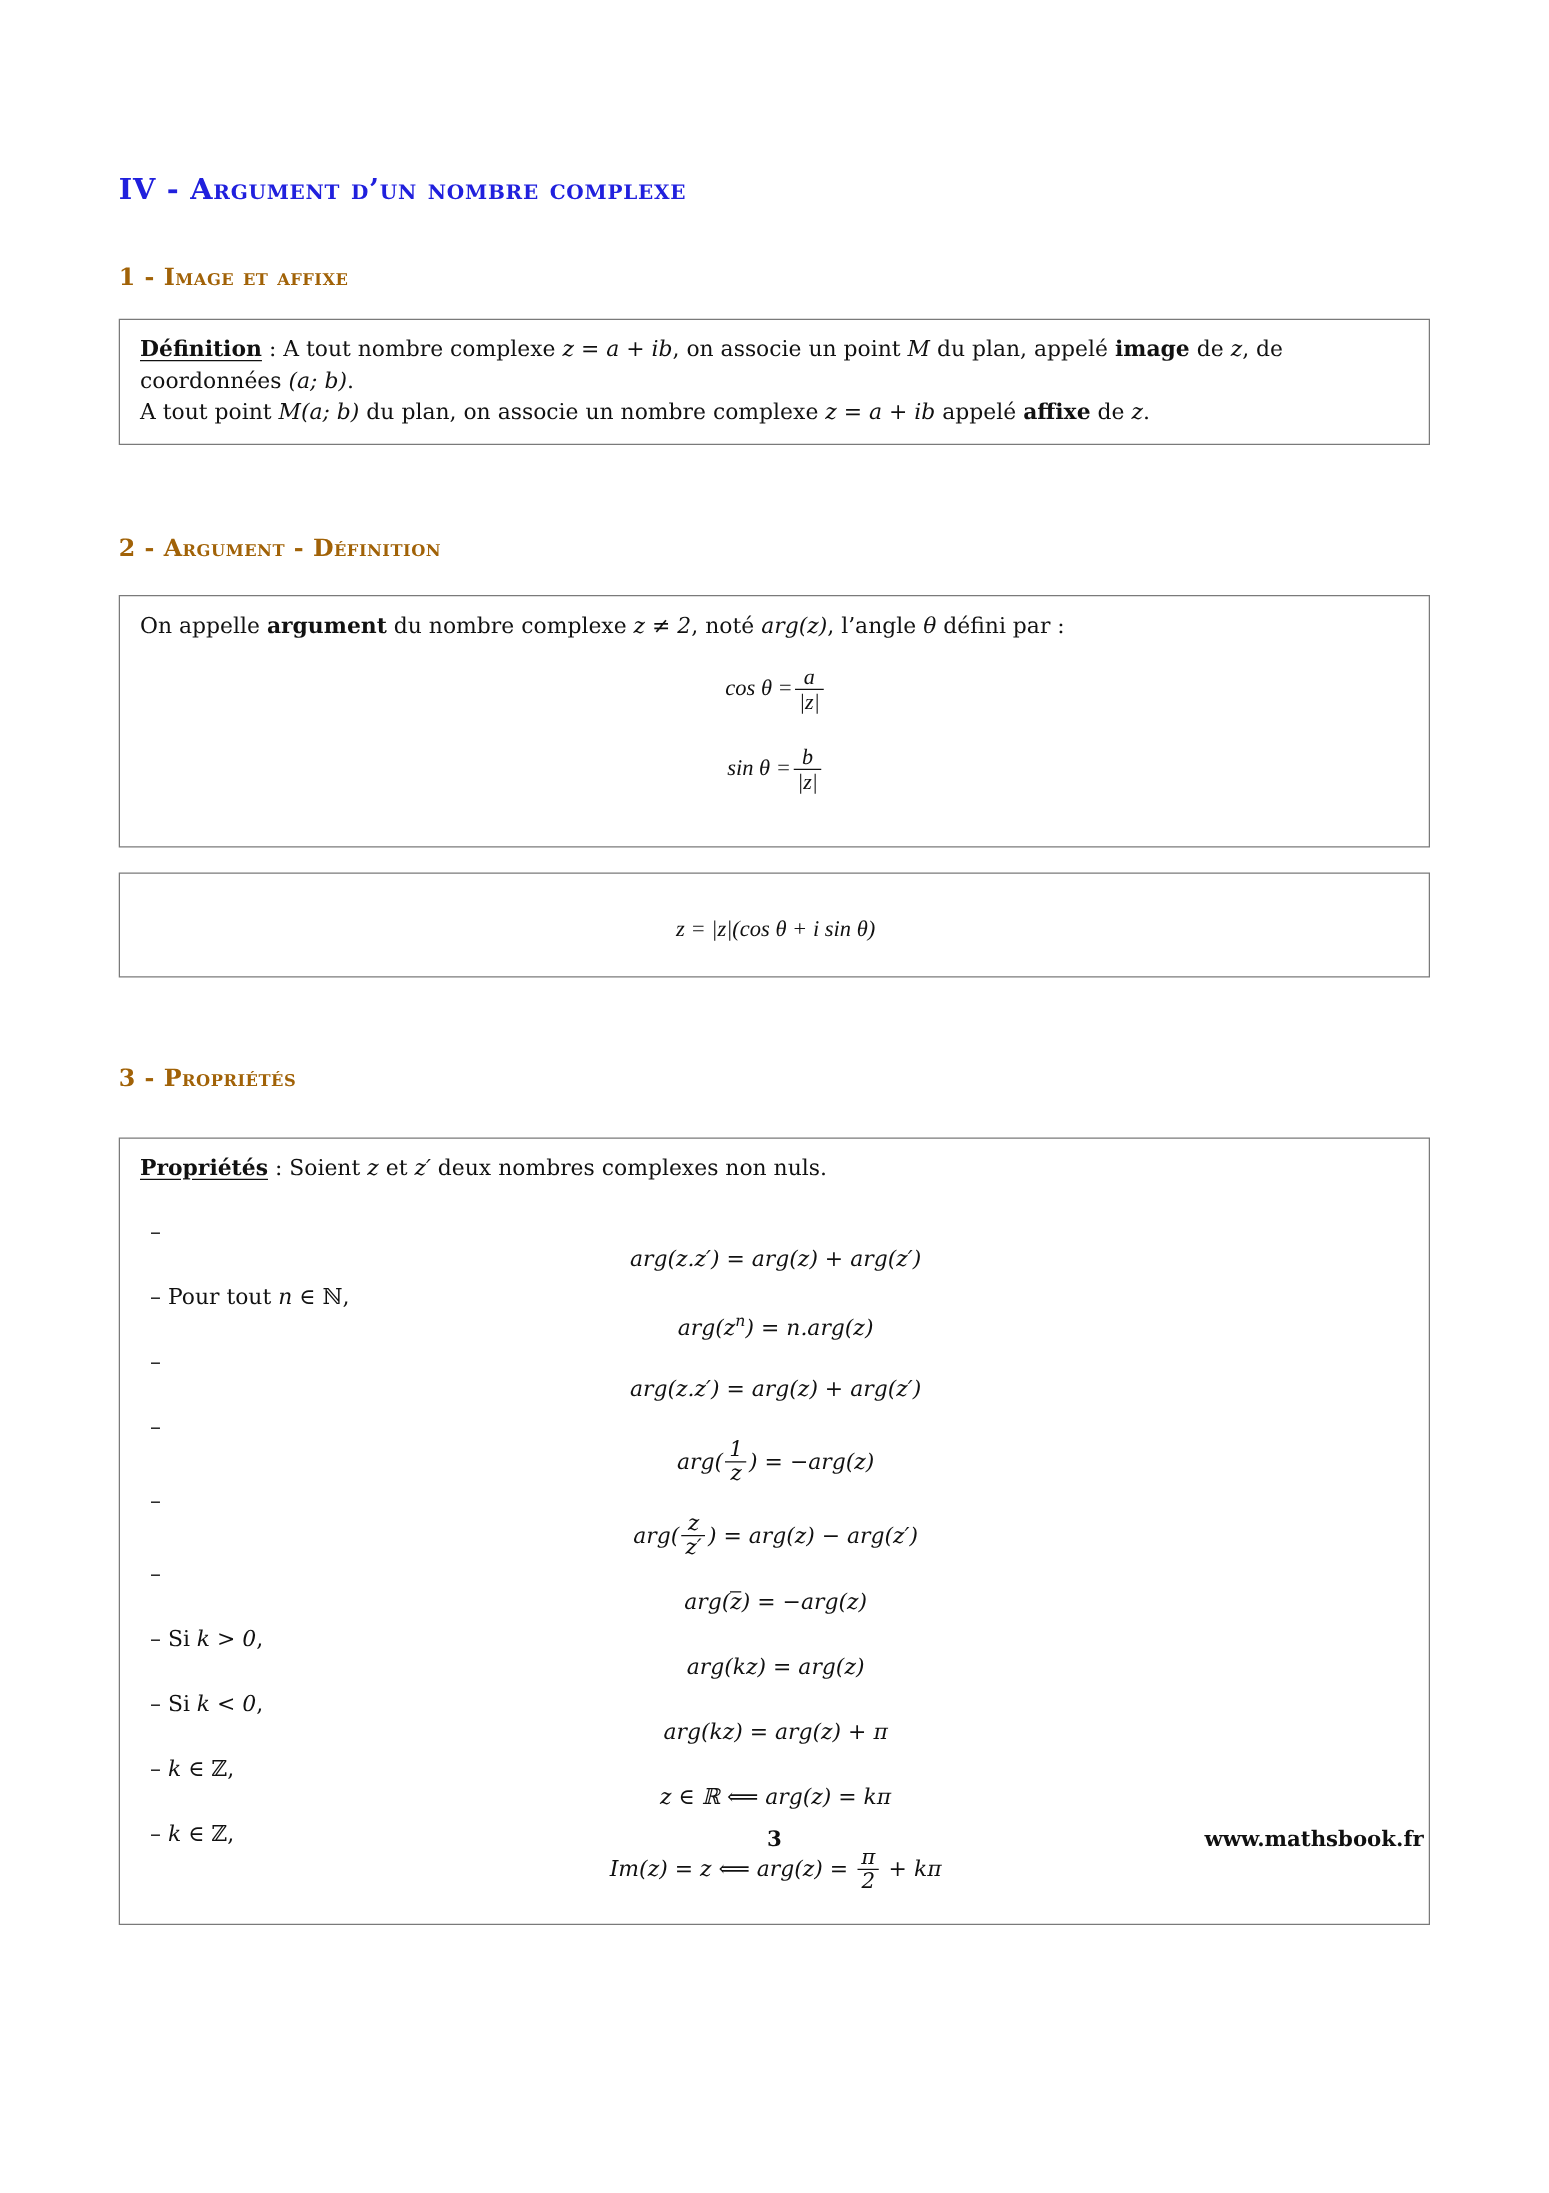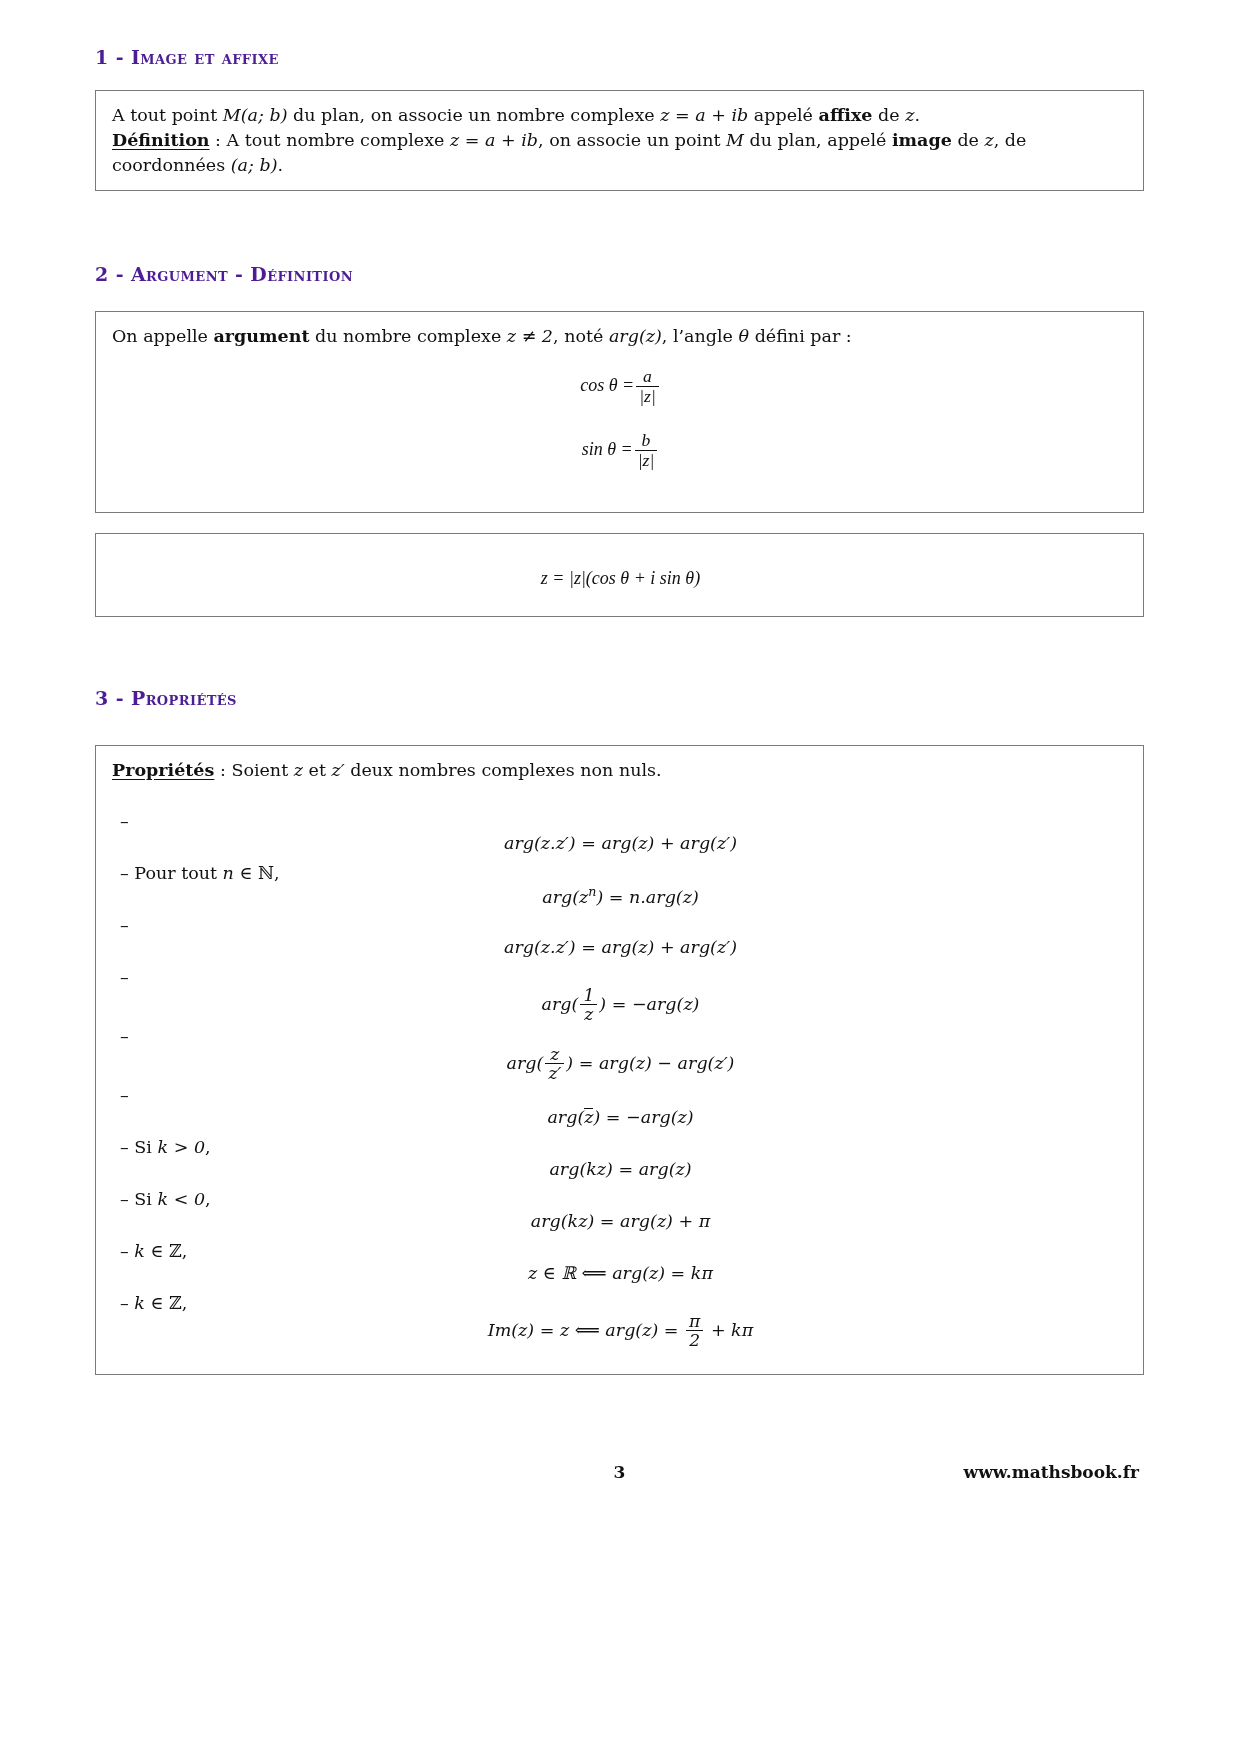--- a/index.html
+++ b/index.html
@@ -31,21 +31,21 @@
     letter-spacing: 0.6px;
     margin: 0;
     padding-top: 138px;
     font-variant: small-caps;
   }
   .section-title .numeral { font-variant: normal; }
 
   .subsection {
     font-size: 19px;
     font-weight: bold;
-    color: #4c1d95;
+    color: #a16207;
     font-variant: small-caps;
     letter-spacing: 0.4px;
     margin: 0;
   }
   .sub1 { padding-top: 46px; }
   .sub2 { padding-top: 72px; }
   .sub3 { padding-top: 70px; }
   .subsection .numeral { font-variant: normal; }
 
   
@@ -137,31 +137,34 @@
     font-size: 17px;
     font-weight: bold;
     margin-left: 29px;
   }
 </style>
 </head>
 <body>
 
 <div class="page">
 
+  <h1 class="section-title">
+    <span class="numeral">IV</span><span class="numeral"> - </span><span>Argument d’un nombre complexe</span>
+  </h1>
 
   <h2 class="subsection sub1">
     <span class="numeral">1</span><span class="numeral"> - </span><span>Image et affixe</span>
   </h2>
 
   <div class="box box-def1">
     <div>
+      <span class="lbl">Définition</span><span> : A tout nombre complexe </span><span class="mi">z = a + ib</span><span>, on associe un point </span><span class="mi">M</span><span> du plan, appelé </span><b>image</b><span> de </span><span class="mi">z</span><span>, de coordonnées </span><span class="mi">(a; b)</span><span>.</span>
+    </div>
+    <div>
       <span>A tout point </span><span class="mi">M(a; b)</span><span> du plan, on associe un nombre complexe </span><span class="mi">z = a + ib</span><span> appelé </span><b>affixe</b><span> de </span><span class="mi">z</span><span>.</span>
-    </div>
-    <div>
-      <span class="lbl">Définition</span><span> : A tout nombre complexe </span><span class="mi">z = a + ib</span><span>, on associe un point </span><span class="mi">M</span><span> du plan, appelé </span><b>image</b><span> de </span><span class="mi">z</span><span>, de coordonnées </span><span class="mi">(a; b)</span><span>.</span>
     </div>
   </div>
 
   <h2 class="subsection sub2">
     <span class="numeral">2</span><span class="numeral"> - </span><span>Argument - Définition</span>
   </h2>
 
   <div class="box box-def2">
     <div>
       <span>On appelle </span><b>argument</b><span> du nombre complexe </span><span class="mi">z ≠ 2</span><span>, noté </span><span class="mi">arg(z)</span><span>, l’angle </span><span class="mi">θ</span><span> défini par :</span>

